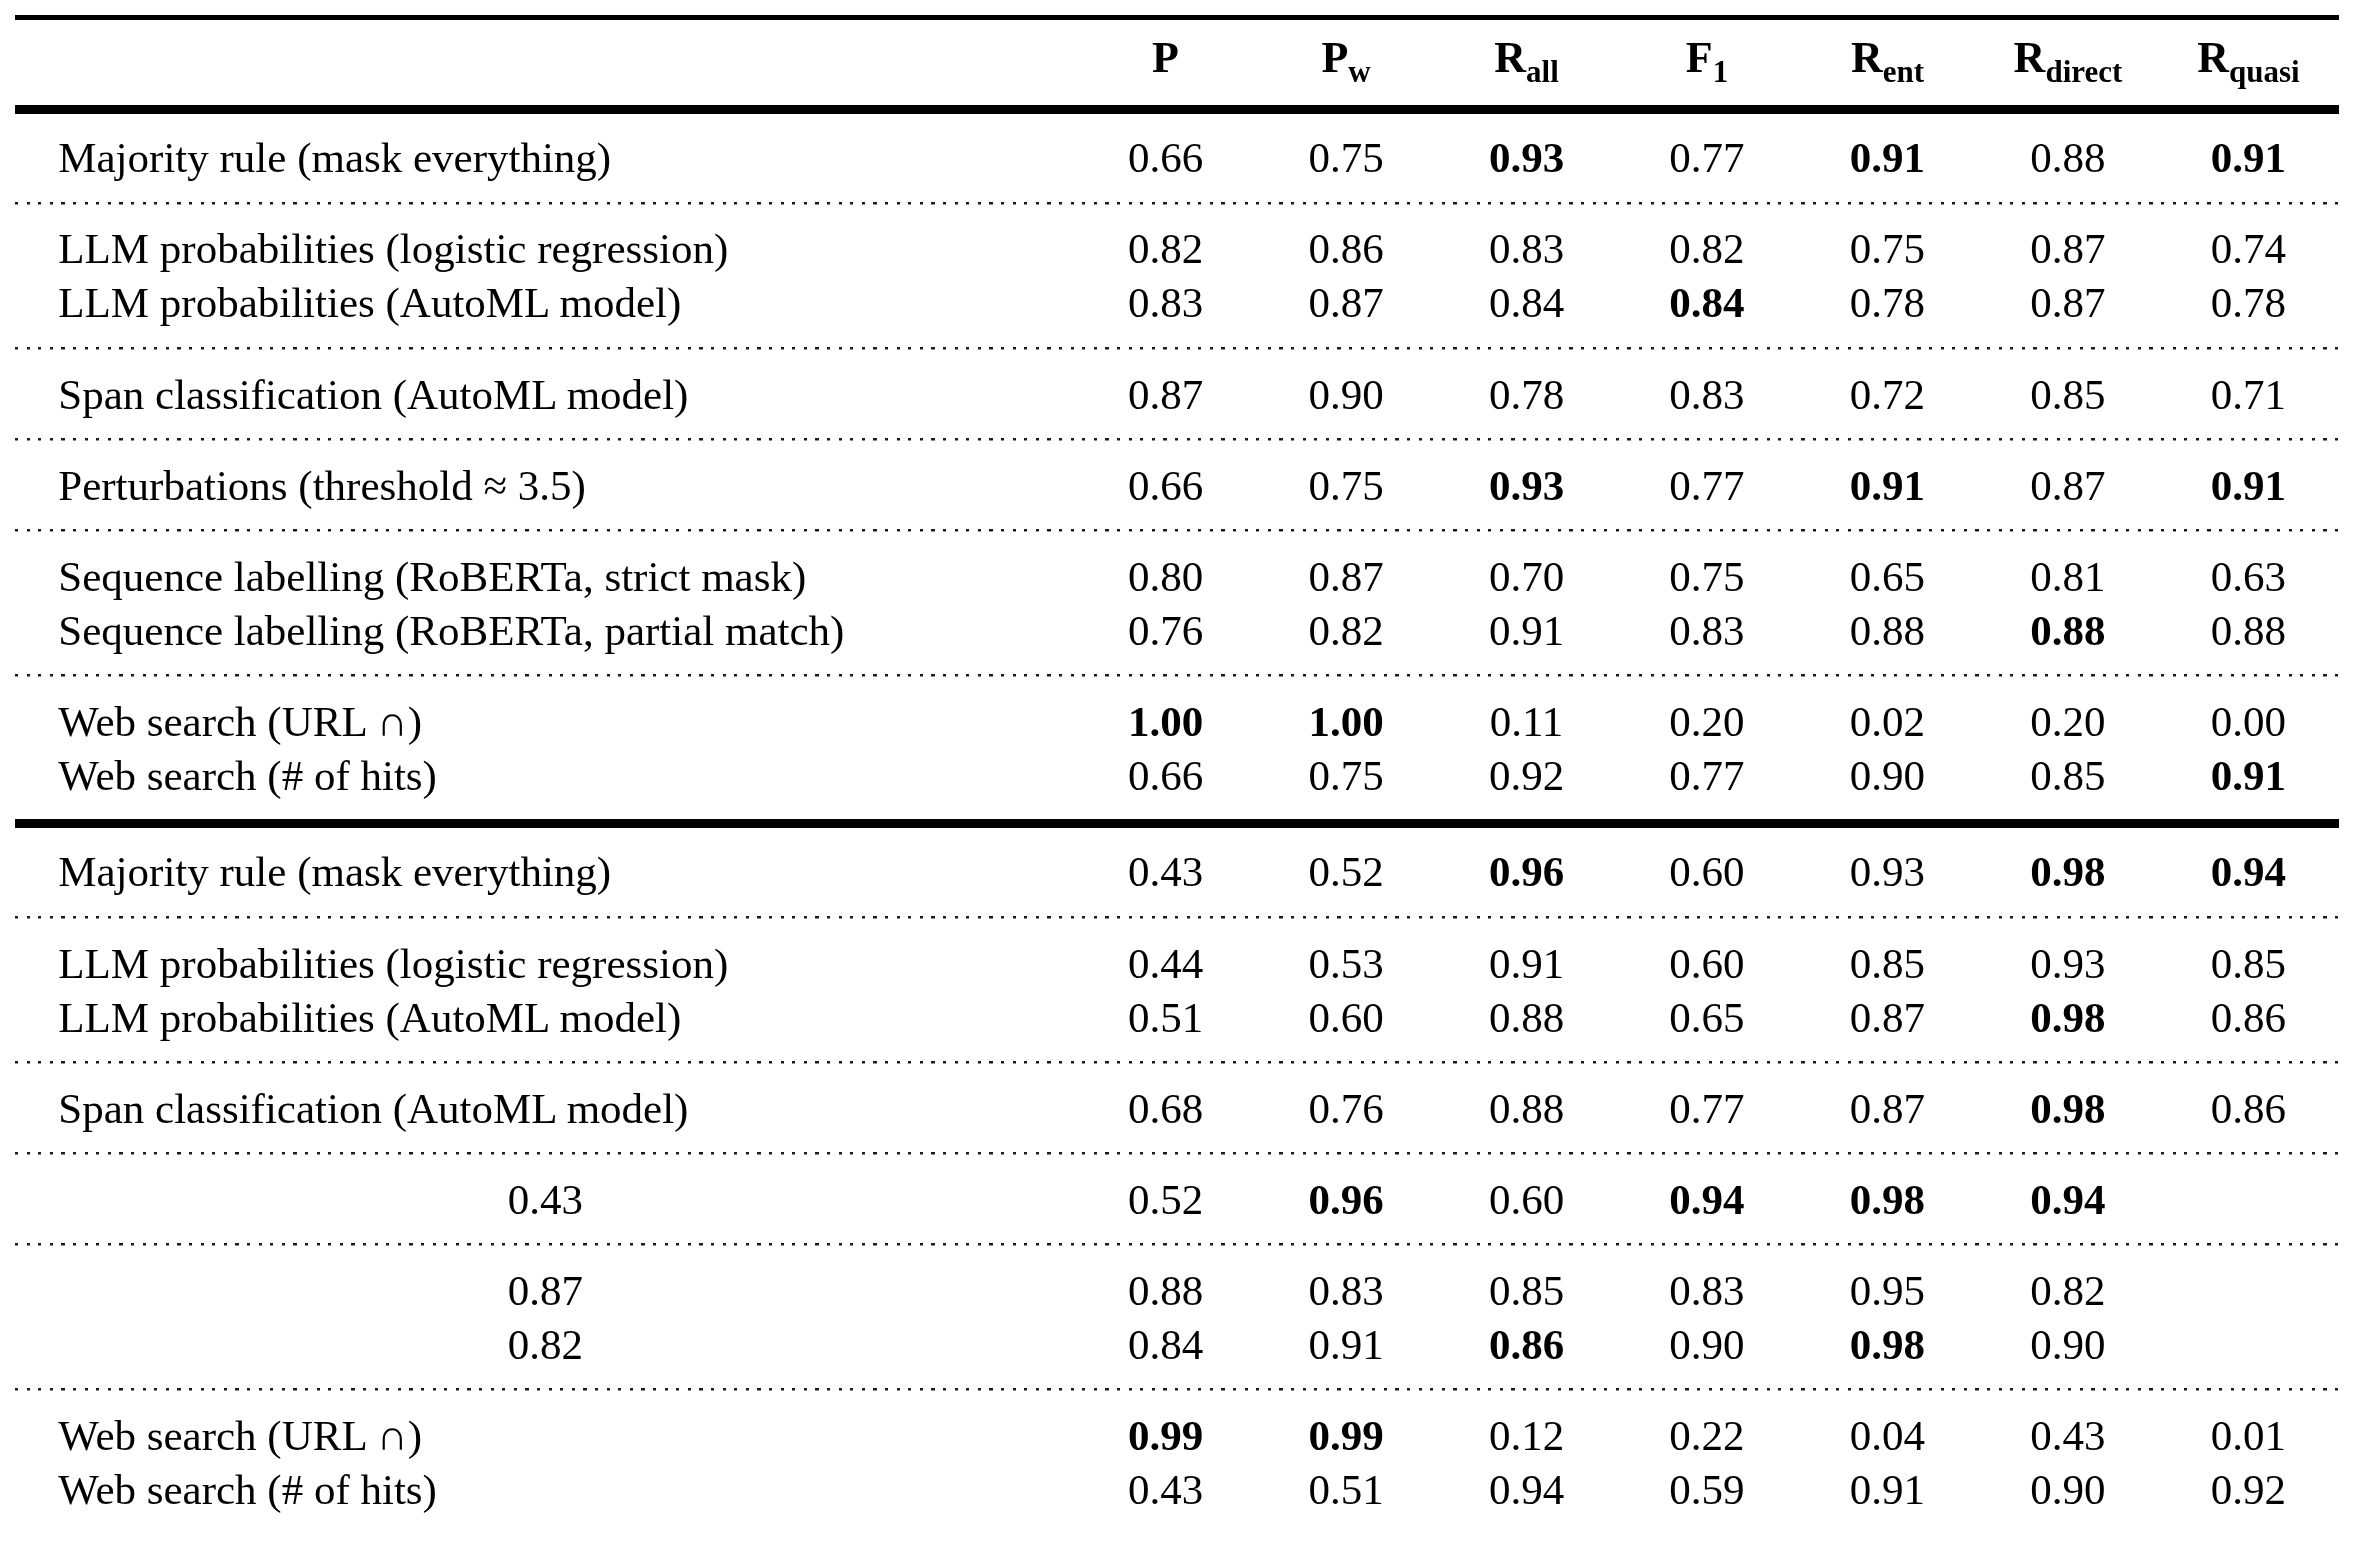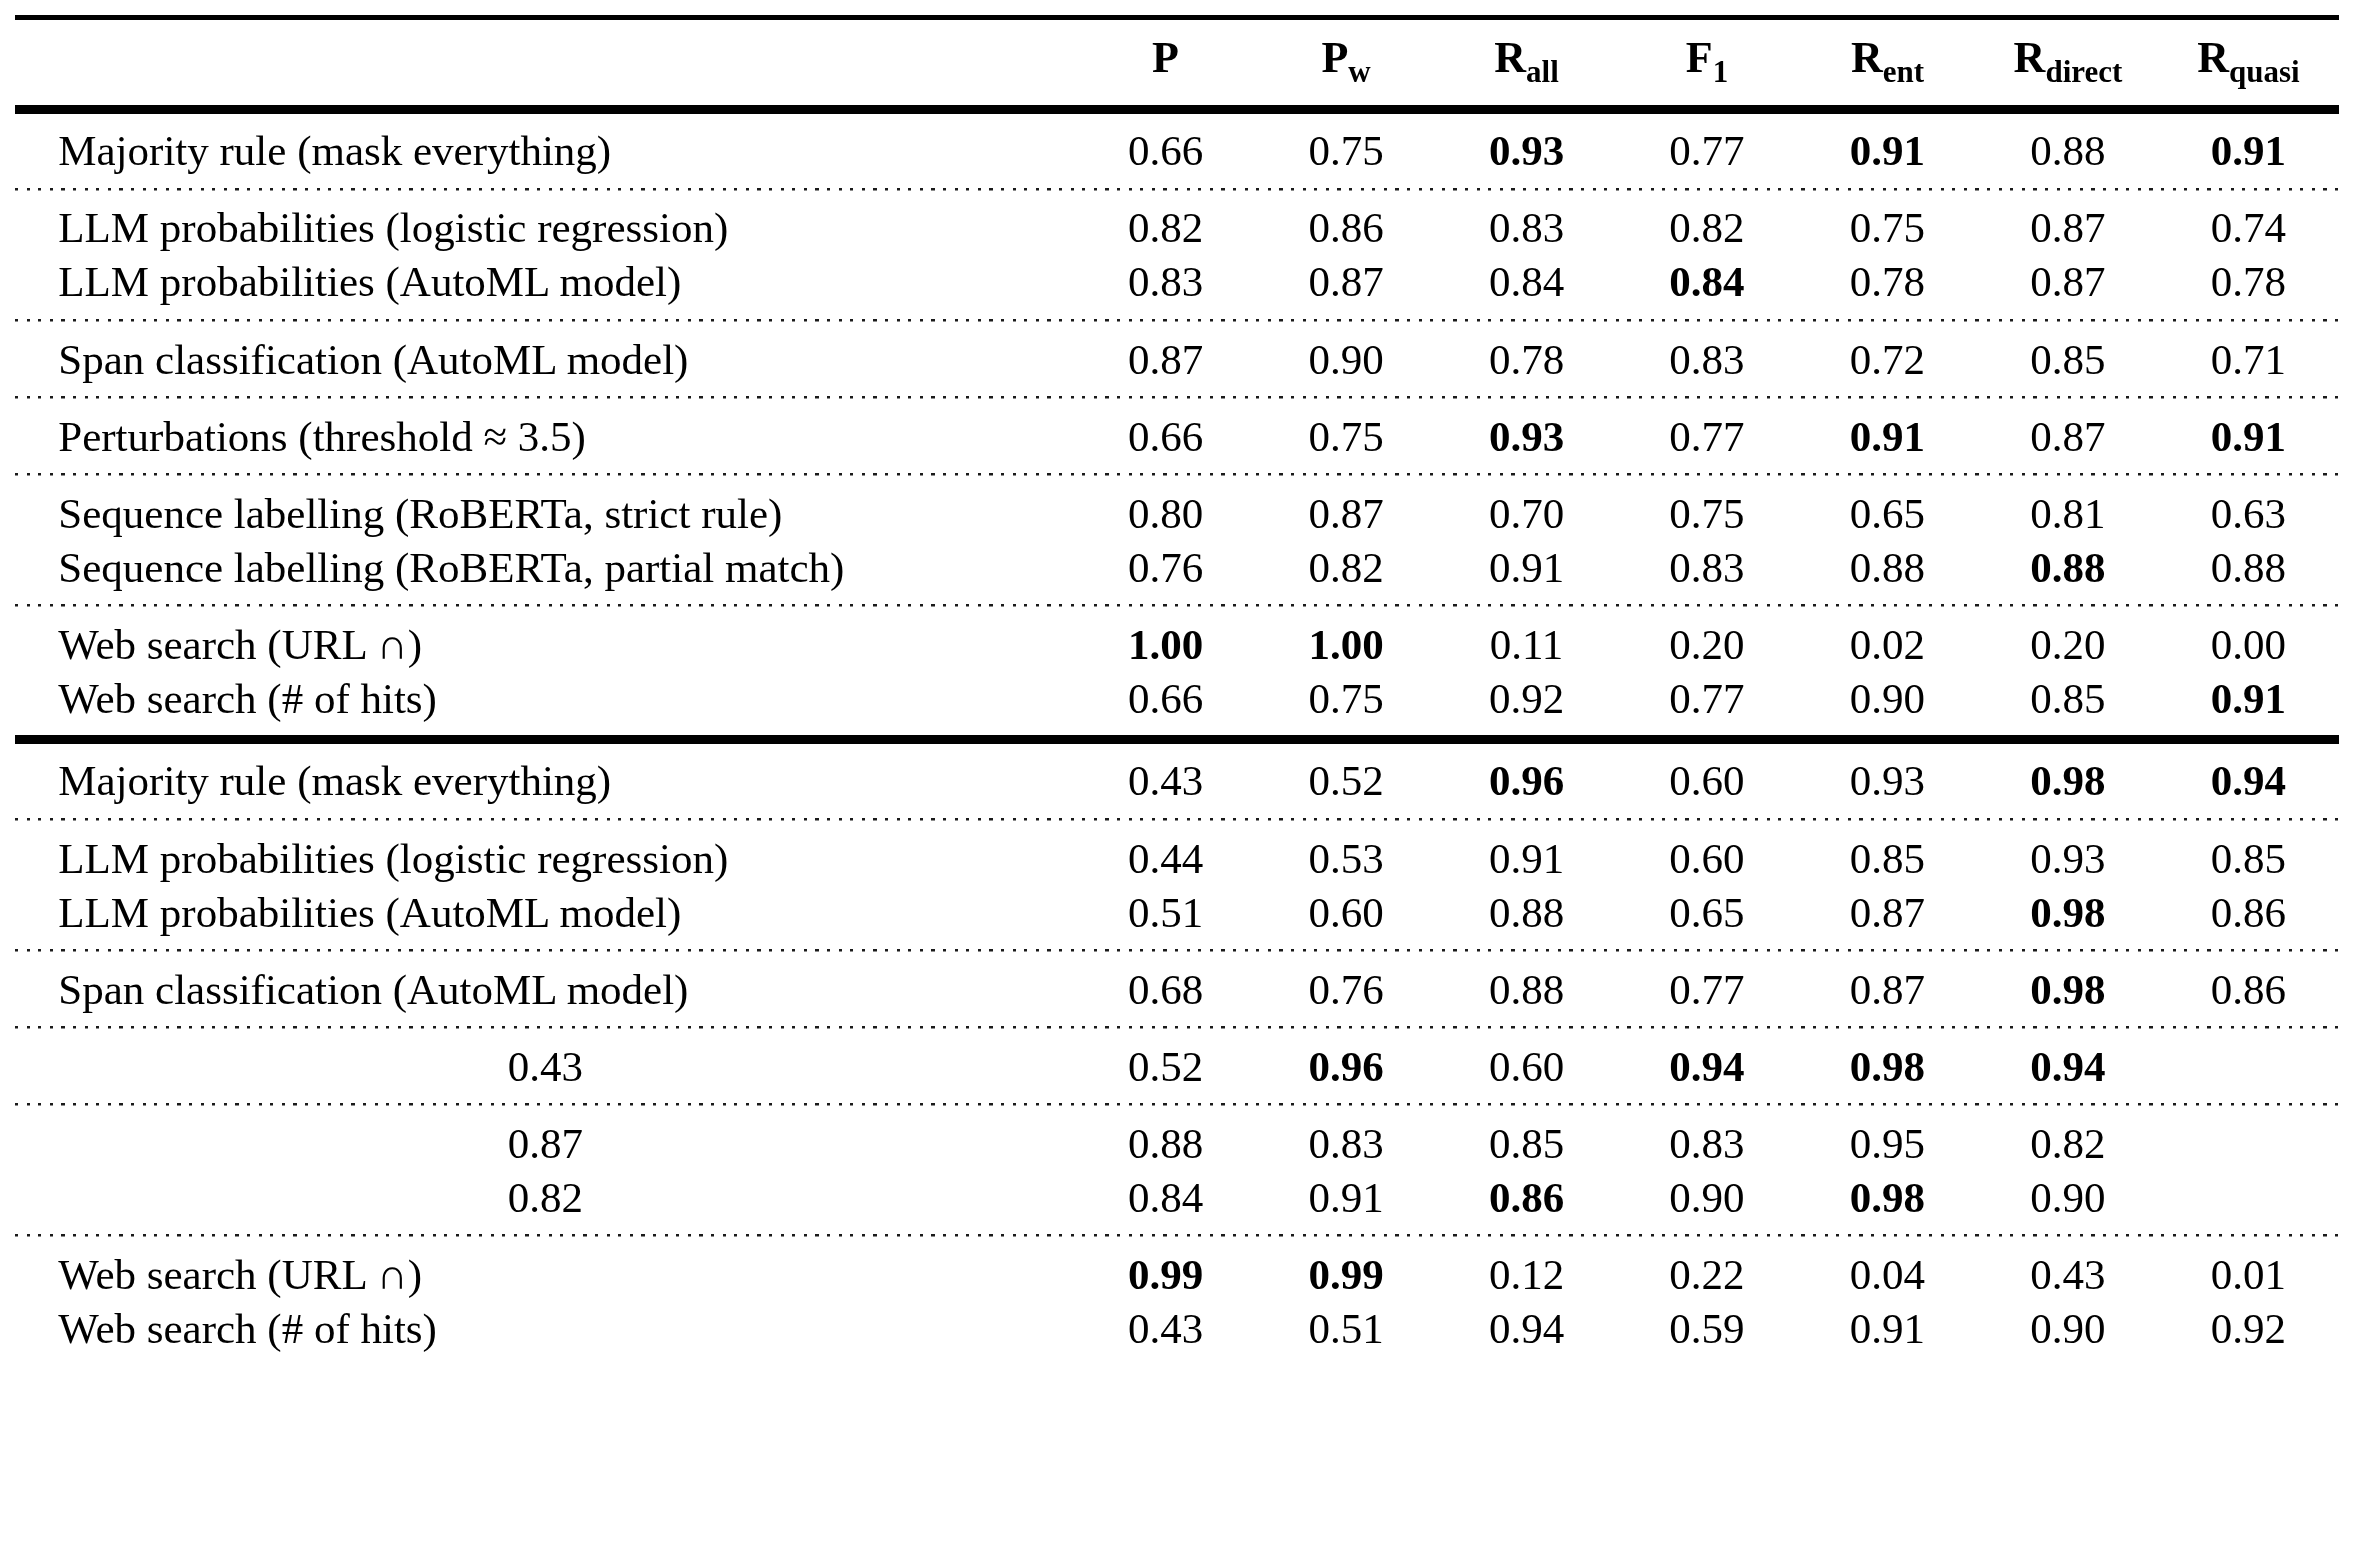--- a/index.html
+++ b/index.html
@@ -50,21 +50,21 @@
     font-weight: bold;
   }
   .section-title {
     text-align: center;
     font-weight: bold;
     font-size: 45px;
     padding: 16px 0 16px 0;
     line-height: 48px;
   }
   .group {
-    padding: 10px 0;
+    padding: 17px 0;
   }
   .data-row {
     height: 54px;
   }
   .label-cell {
     font-size: 43px;
     padding-left: 43px;
     white-space: nowrap;
   }
   .value-cell {
@@ -151,21 +151,21 @@
           <div class="value-cell bold">0.93</div>
           <div class="value-cell">0.77</div>
           <div class="value-cell bold">0.91</div>
           <div class="value-cell">0.87</div>
           <div class="value-cell bold">0.91</div>
         </div>
       </div>
       <div class="dotted"></div>
       <div class="group">
         <div class="row data-row">
-          <div class="label-cell">Sequence labelling (RoBERTa, strict rule)</div>
+          <div class="label-cell">Sequence labelling (RoBERTa, strict mask)</div>
           <div class="value-cell">0.80</div>
           <div class="value-cell">0.87</div>
           <div class="value-cell">0.70</div>
           <div class="value-cell">0.75</div>
           <div class="value-cell">0.65</div>
           <div class="value-cell">0.81</div>
           <div class="value-cell">0.63</div>
         </div>
         <div class="row data-row">
           <div class="label-cell">Sequence labelling (RoBERTa, partial match)</div>

